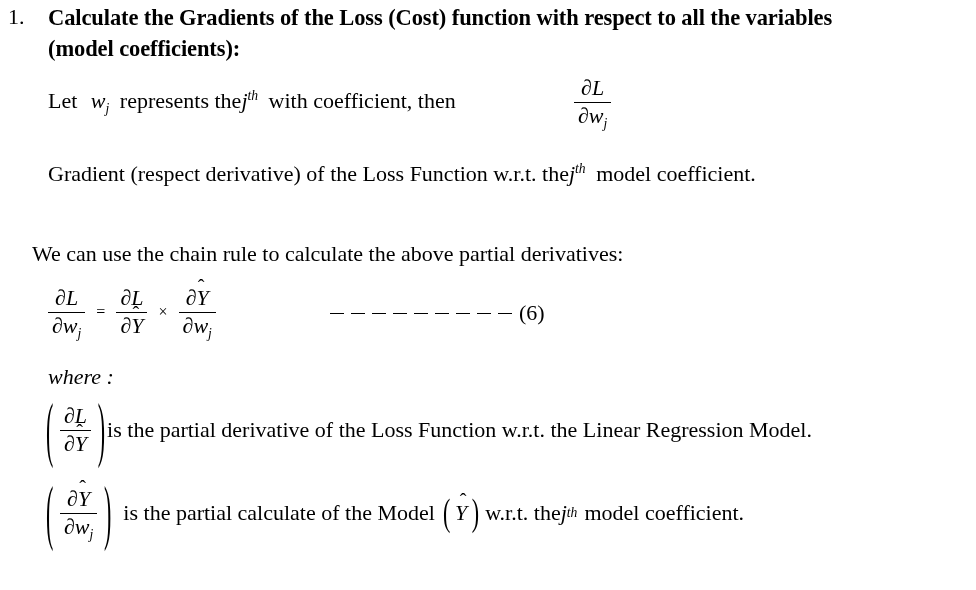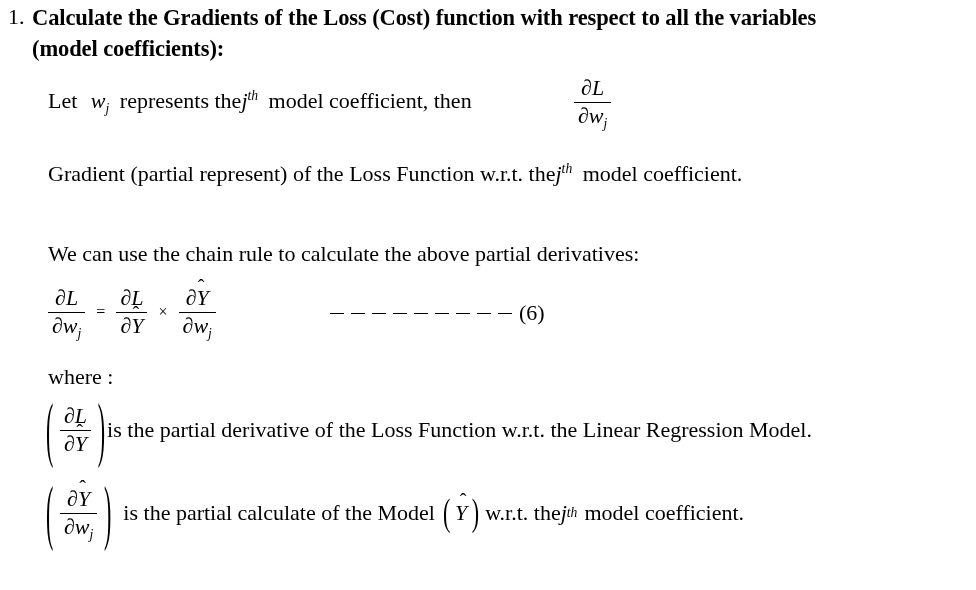--- a/index.html
+++ b/index.html
@@ -32,38 +32,38 @@
   }
   .list-marker {
     position: absolute;
     left: 8px;
     top: 4px;
     font-size: 22px;
     line-height: 1;
   }
   .heading {
     position: absolute;
-    left: 32px;
+    left: 48px;
     top: 0px;
     width: 922px;
     font-size: 22.5px;
     font-weight: bold;
     line-height: 31px;
     letter-spacing: -0.1px;
   }
 
   
   .line {
     position: absolute;
     font-size: 22px;
     line-height: 28px;
     white-space: nowrap;
   }
 
-  .ital { }
+  .ital { font-style: italic; }
   .sup  { font-size: 0.62em; vertical-align: super; font-style: italic; line-height: 0; }
   .subj { font-size: 0.62em; vertical-align: sub; font-style: italic; line-height: 0; }
   .mvar { font-style: italic; }
 
   
   .frac {
     display: inline-block;
     vertical-align: middle;
     text-align: center;
     font-style: italic;
@@ -190,38 +190,38 @@
       <span>Calculate the Gradients of the Loss (Cost) function with respect to all the variables</span>
       <br>
       <span>(model coefficients):</span>
     </div>
   </div>
 
   <div class="line" style="left:48px; top:87px;">
     <span>Let</span>
     <span style="display:inline-block;width:8px"></span><span class="mvar">w</span><span class="subj">j</span>
     <span style="display:inline-block;width:5px"></span><span>represents the</span><span class="mvar">j</span><span class="sup">th</span>
-    <span style="display:inline-block;width:5px"></span><span>model coefficient, then</span>
+    <span style="display:inline-block;width:5px"></span><span>with coefficient, then</span>
   </div>
 
   <div style="position:absolute; left:574px; top:76px;">
     <span class="frac frac-lg">
       <span class="num">∂L</span>
       <span class="bar"></span>
       <span class="den"><span>∂w</span><span class="subj">j</span></span>
     </span>
   </div>
 
 
   <div class="line" style="left:48px; top:160px;">
-    <span>Gradient (partial represent) of the Loss Function w.r.t. the</span><span class="mvar">j</span><span class="sup">th</span>
+    <span>Gradient (respect derivative) of the Loss Function w.r.t. the</span><span class="mvar">j</span><span class="sup">th</span>
     <span style="display:inline-block;width:5px"></span><span>model coefficient.</span>
   </div>
 
-  <div class="line" style="left:48px; top:240px;">
+  <div class="line" style="left:32px; top:240px;">
     <span>We can use the chain rule to calculate the above partial derivatives:</span>
   </div>
 
   <div id="eq6-row">
     <span class="frac frac-lg eq-inline">
       <span class="num">∂L</span>
       <span class="bar"></span>
       <span class="den"><span>∂w</span><span class="subj">j</span></span>
     </span>
     <span class="eq-op">=</span>

